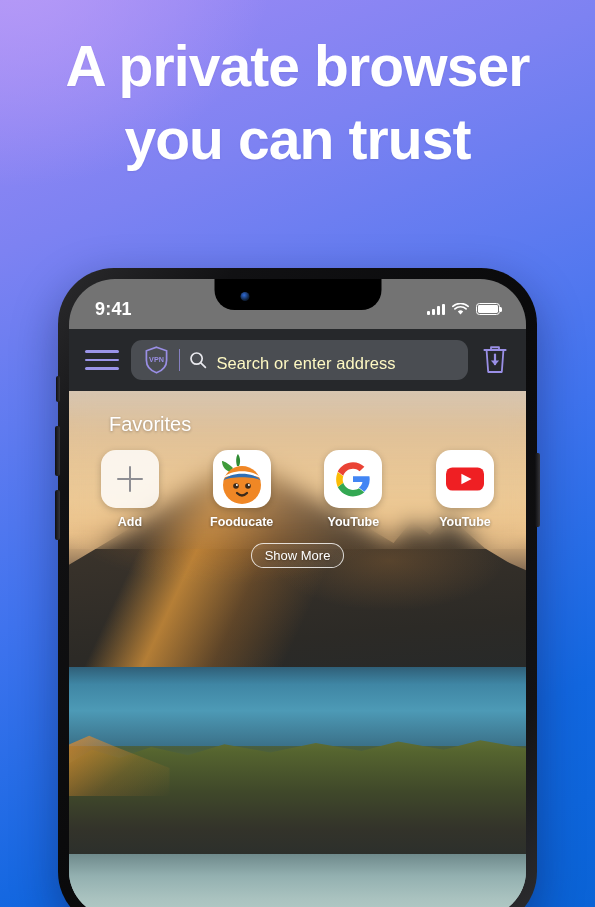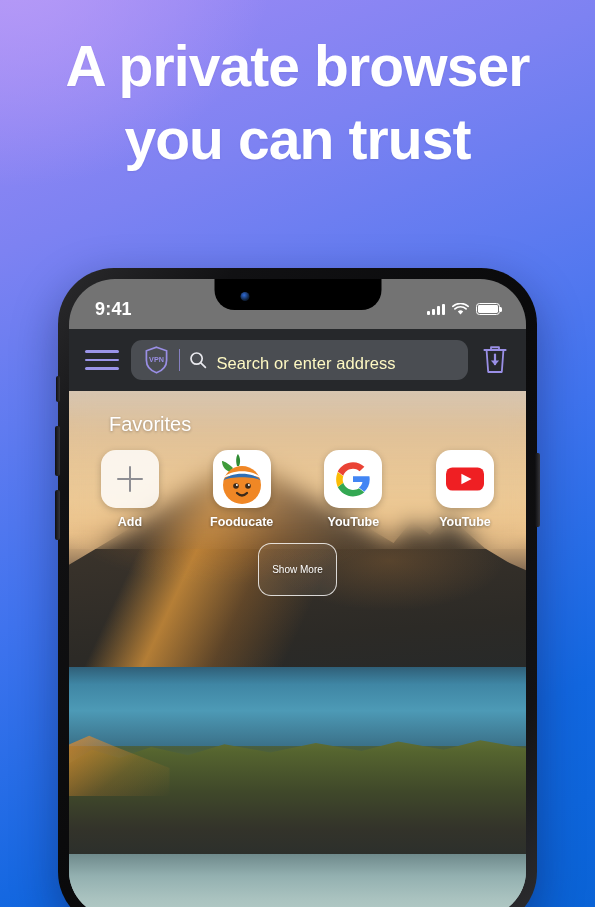--- a/index.html
+++ b/index.html
@@ -189,21 +189,21 @@
   }
   .tile-add .plus::before{left:0;top:11.6px;width:26px;height:2.8px;}
   .tile-add .plus::after{top:0;left:11.6px;height:26px;width:2.8px;}
   .tile-white{background:#fff;}
   .tile-playerfm{background:linear-gradient(150deg,#d32039 0%,#bd1734 55%,#ad1330 100%);}
   .fav-label{color:#fff;font-size:12.5px;text-shadow:0 1px 3px rgba(0,0,0,.45);white-space:nowrap;font-weight:bold;}
   .show-more-wrap{display:flex;justify-content:center;margin-top:14px;}
   .show-more{
     border:1.4px solid rgba(255,255,255,.80);
     color:#fff;background:rgba(255,255,255,.06);
-    border-radius:13px;padding:20px 13px;font-size:10px;
+    border-radius:13px;padding:4px 13px;font-size:13px;
     text-shadow:0 1px 2px rgba(0,0,0,.30);
   }
 </style>
 </head>
 <body>
 
 <div class="headline">
   <span class="l1">A private browser</span>
   <span class="l2">you can trust</span>
 </div>

